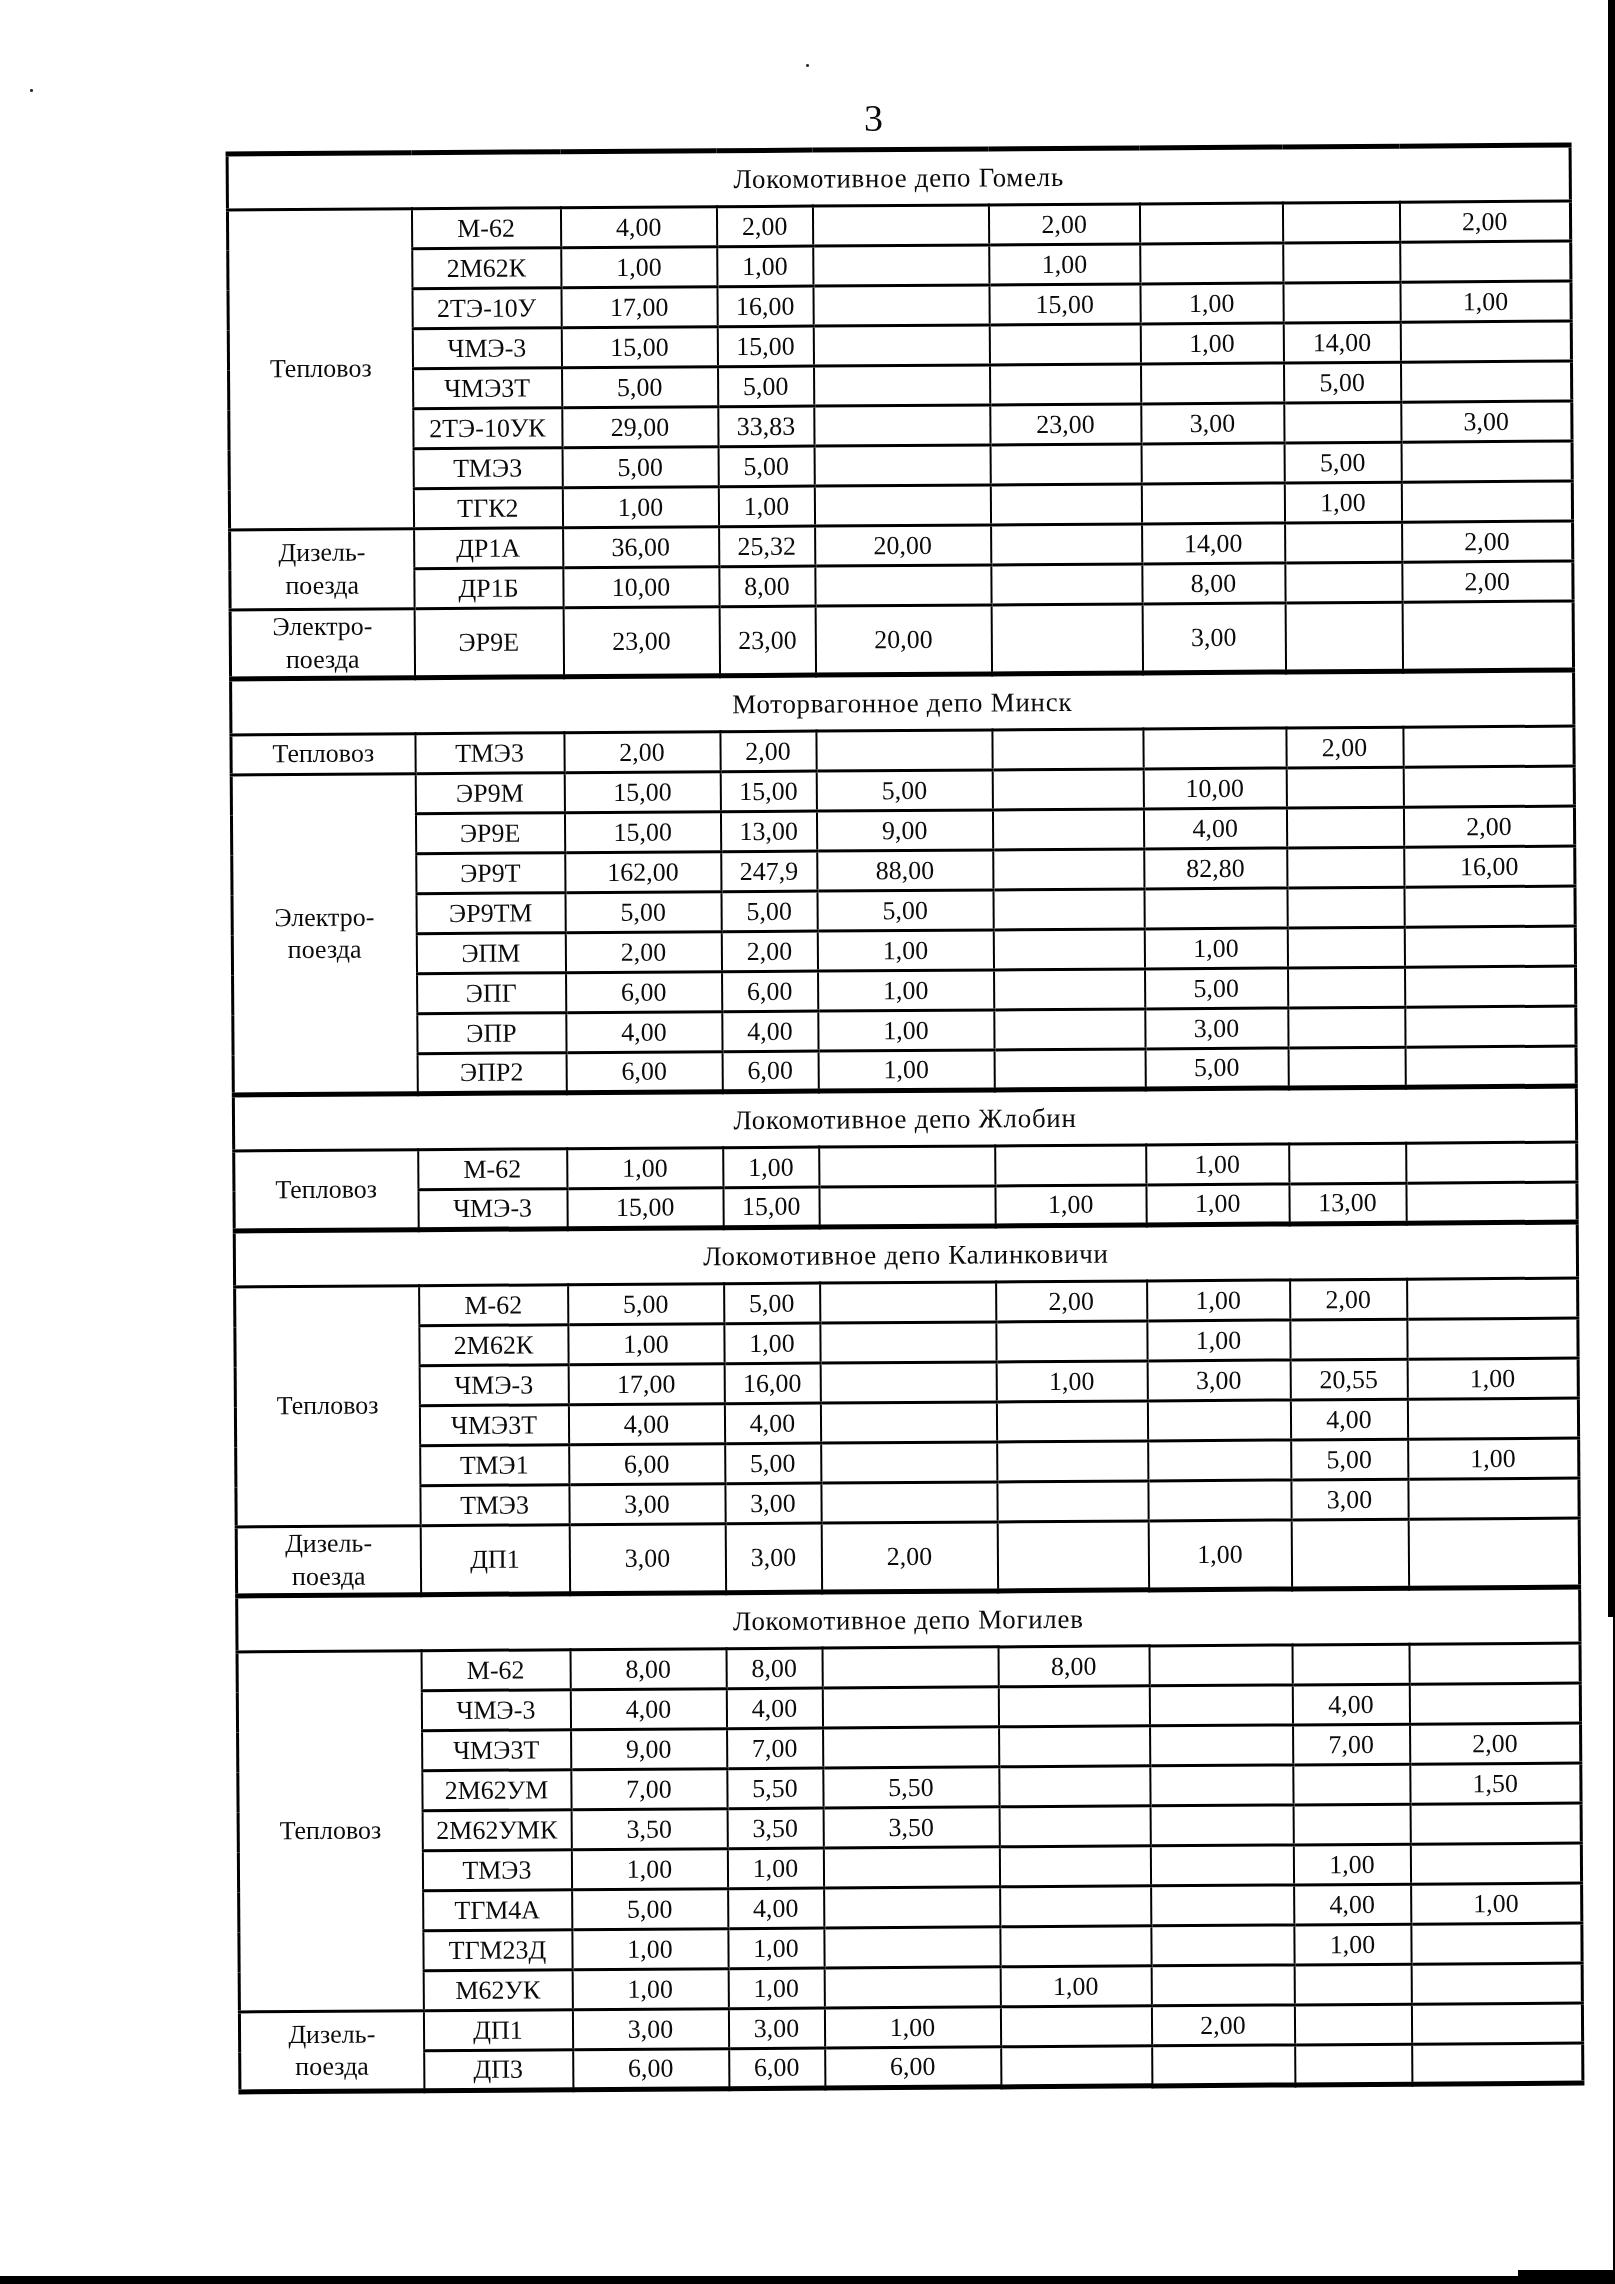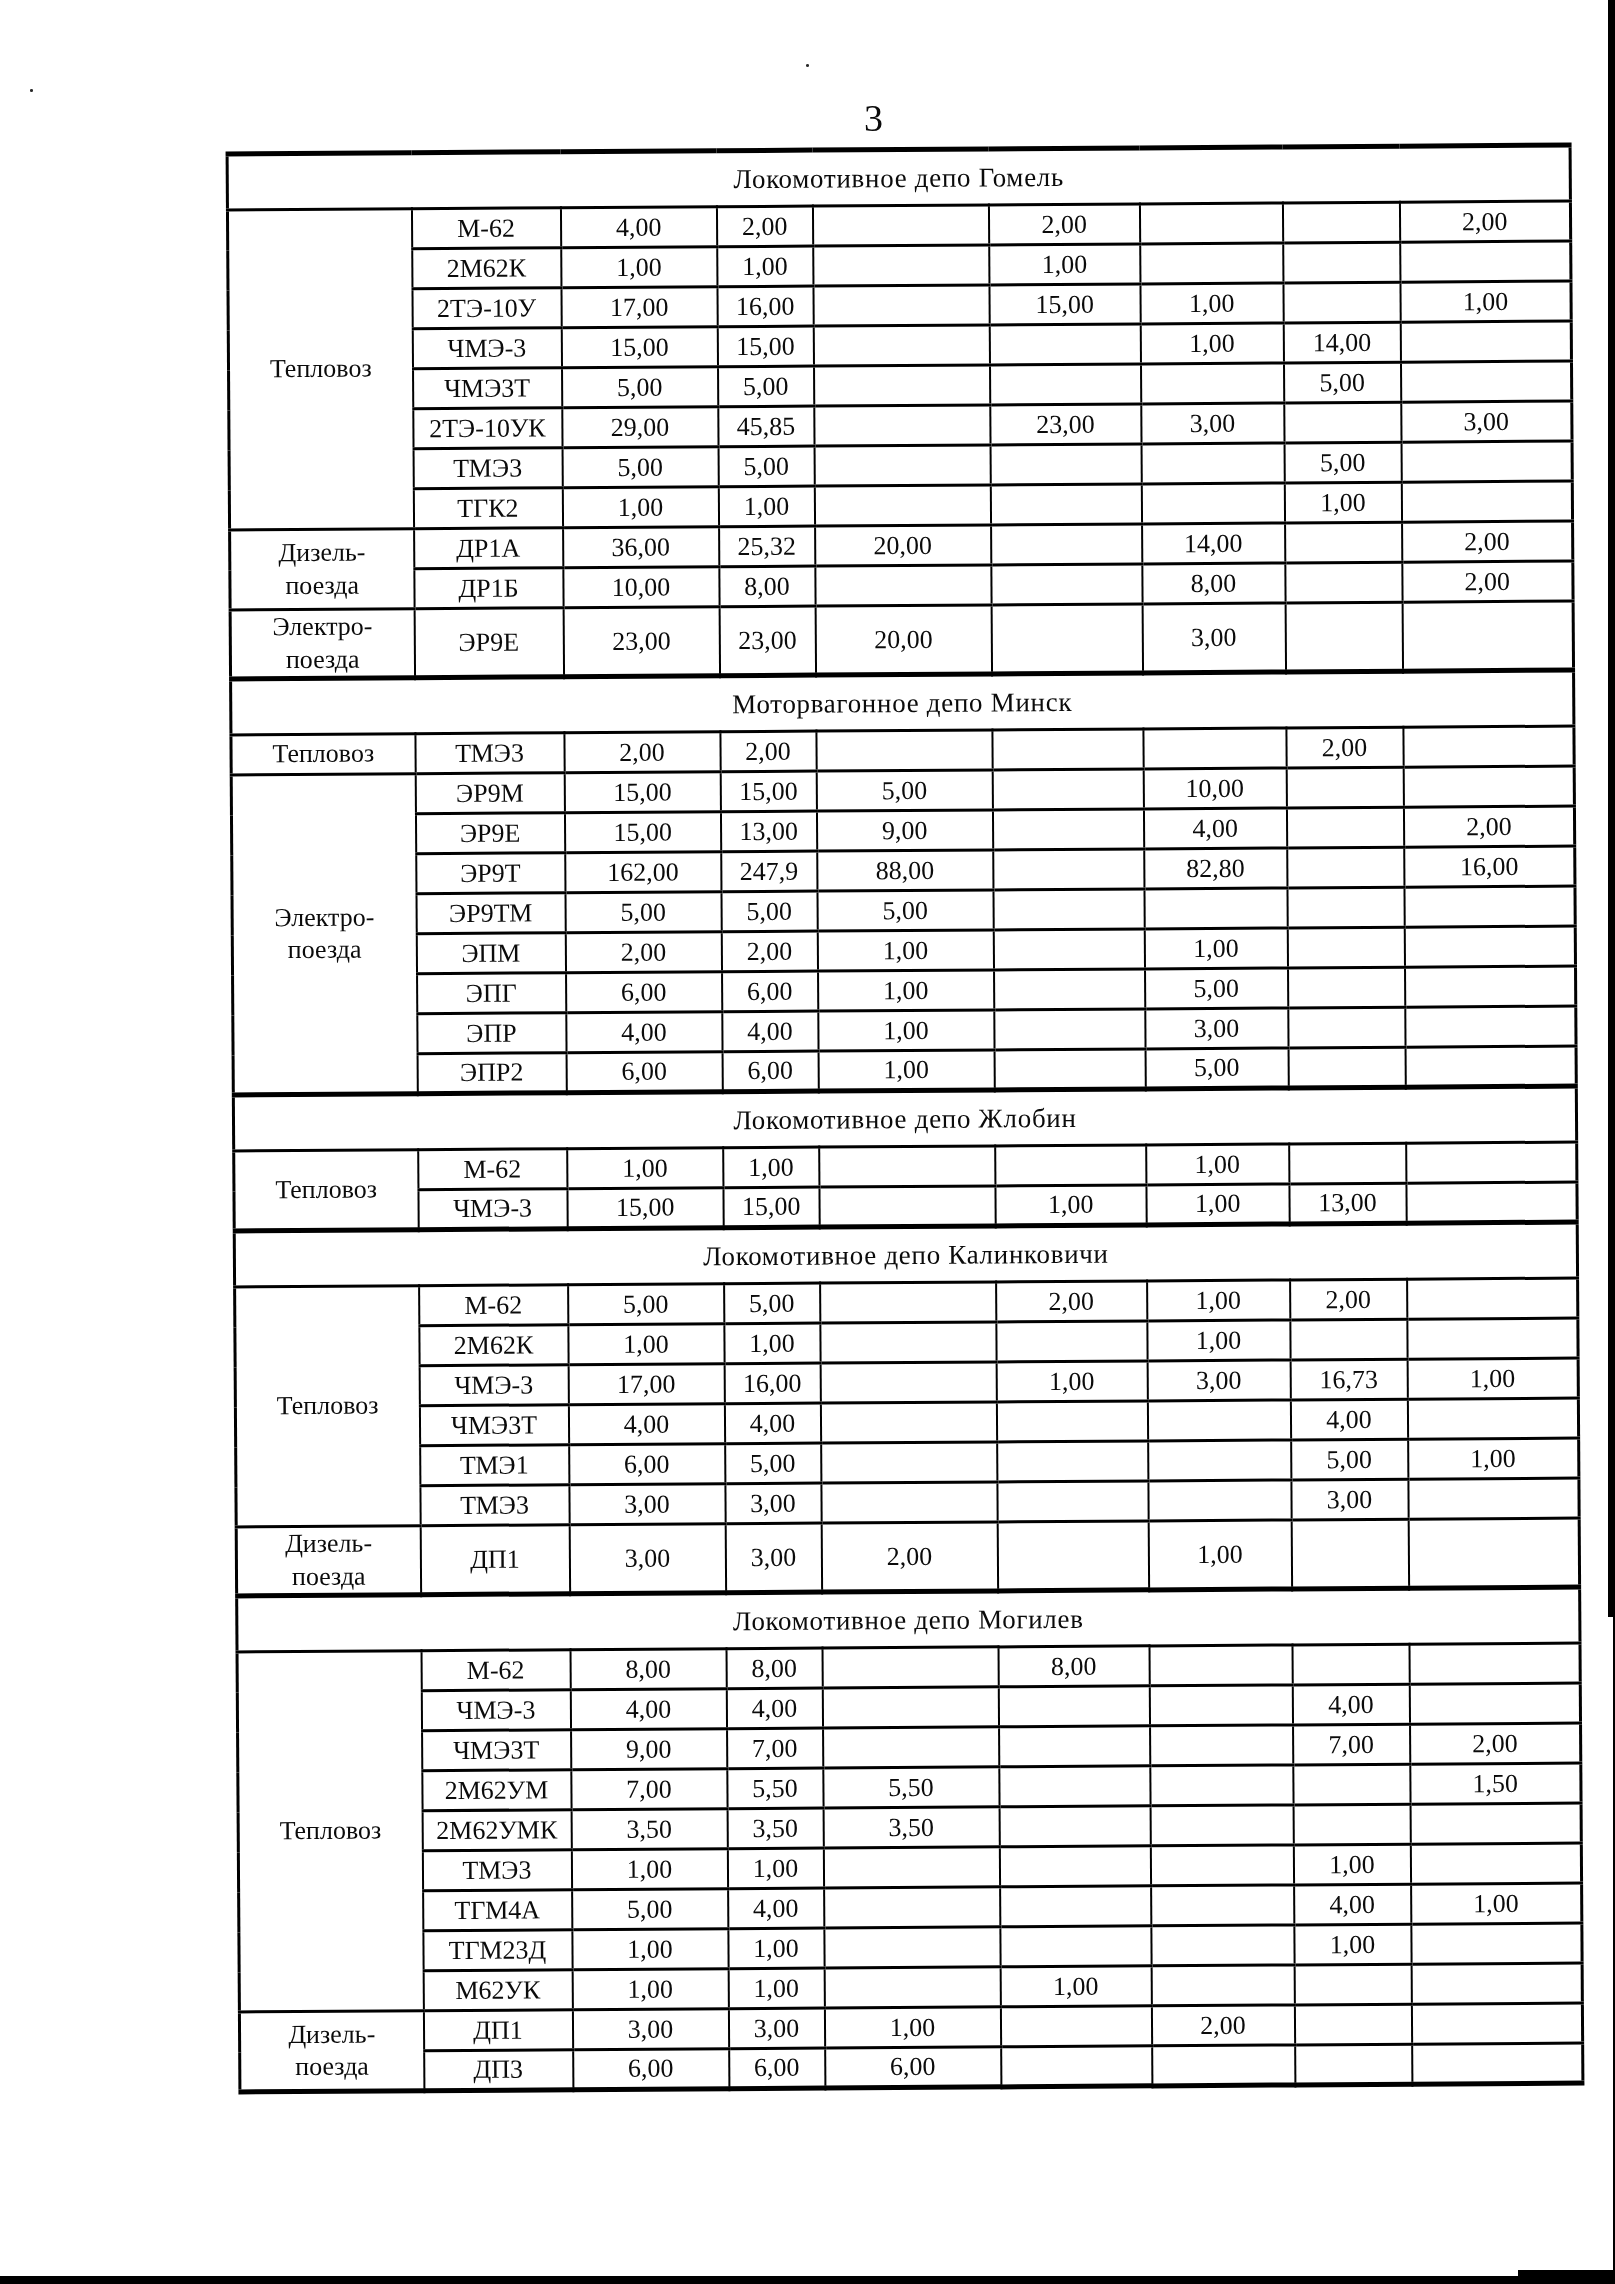--- a/index.html
+++ b/index.html
@@ -150,21 +150,21 @@
           <td class="value-cell">5,00</td>
           <td class="value-cell"></td>
           <td class="value-cell"></td>
           <td class="value-cell"></td>
           <td class="value-cell">5,00</td>
           <td class="value-cell"></td>
         </tr>
         <tr>
           <td class="model-cell">2ТЭ-10УК</td>
           <td class="value-cell">29,00</td>
-          <td class="value-cell">45,85</td>
+          <td class="value-cell">33,83</td>
           <td class="value-cell"></td>
           <td class="value-cell">23,00</td>
           <td class="value-cell">3,00</td>
           <td class="value-cell"></td>
           <td class="value-cell">3,00</td>
         </tr>
         <tr>
           <td class="model-cell">ТМЭ3</td>
           <td class="value-cell">5,00</td>
           <td class="value-cell">5,00</td>
@@ -359,21 +359,21 @@
           <td class="value-cell"></td>
           <td class="value-cell"></td>
         </tr>
         <tr>
           <td class="model-cell">ЧМЭ-3</td>
           <td class="value-cell">17,00</td>
           <td class="value-cell">16,00</td>
           <td class="value-cell"></td>
           <td class="value-cell">1,00</td>
           <td class="value-cell">3,00</td>
-          <td class="value-cell">16,73</td>
+          <td class="value-cell">20,55</td>
           <td class="value-cell">1,00</td>
         </tr>
         <tr>
           <td class="model-cell">ЧМЭ3Т</td>
           <td class="value-cell">4,00</td>
           <td class="value-cell">4,00</td>
           <td class="value-cell"></td>
           <td class="value-cell"></td>
           <td class="value-cell"></td>
           <td class="value-cell">4,00</td>

